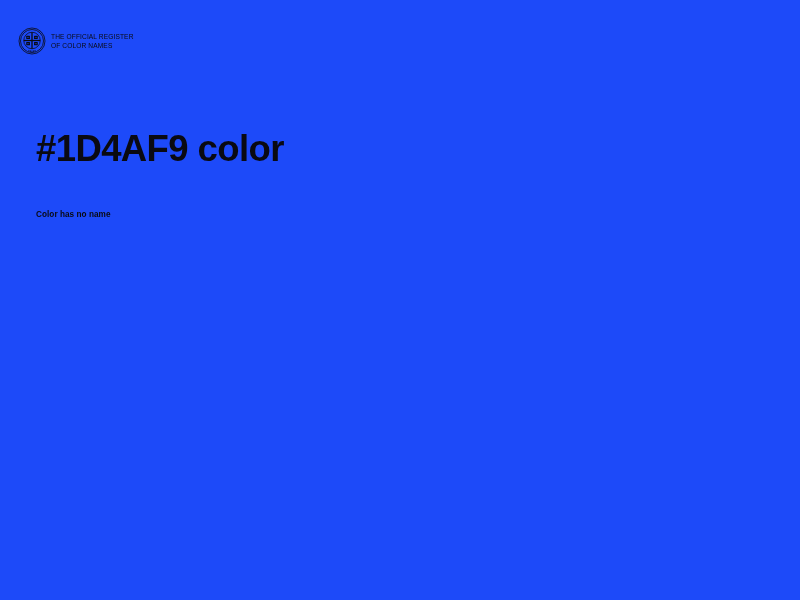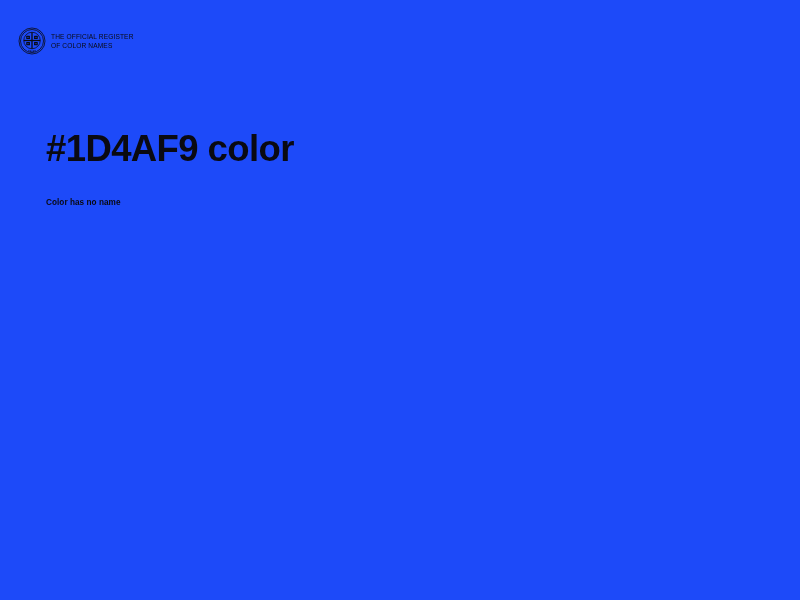--- a/index.html
+++ b/index.html
@@ -46,36 +46,36 @@
     line-height: 8.4px;
     letter-spacing: 0.12px;
     font-weight: 400;
     color: #0a0a12;
     white-space: nowrap;
   }
 
   
   .content {
     position: absolute;
-    left: 46px;
+    left: 36px;
     top: 128px;
     width: 700px;
   }
 
   .color-title {
     font-size: 36.5px;
     line-height: 42px;
     font-weight: 700;
     letter-spacing: -0.6px;
     color: #0a0a12;
     white-space: nowrap;
   }
 
   .color-subtitle {
-    margin-top: 27px;
+    margin-top: 39px;
     font-size: 8.2px;
     line-height: 12px;
     font-weight: 700;
     letter-spacing: 0.05px;
     color: #0a0a12;
     white-space: nowrap;
   }
 </style>
 </head>
 <body>

